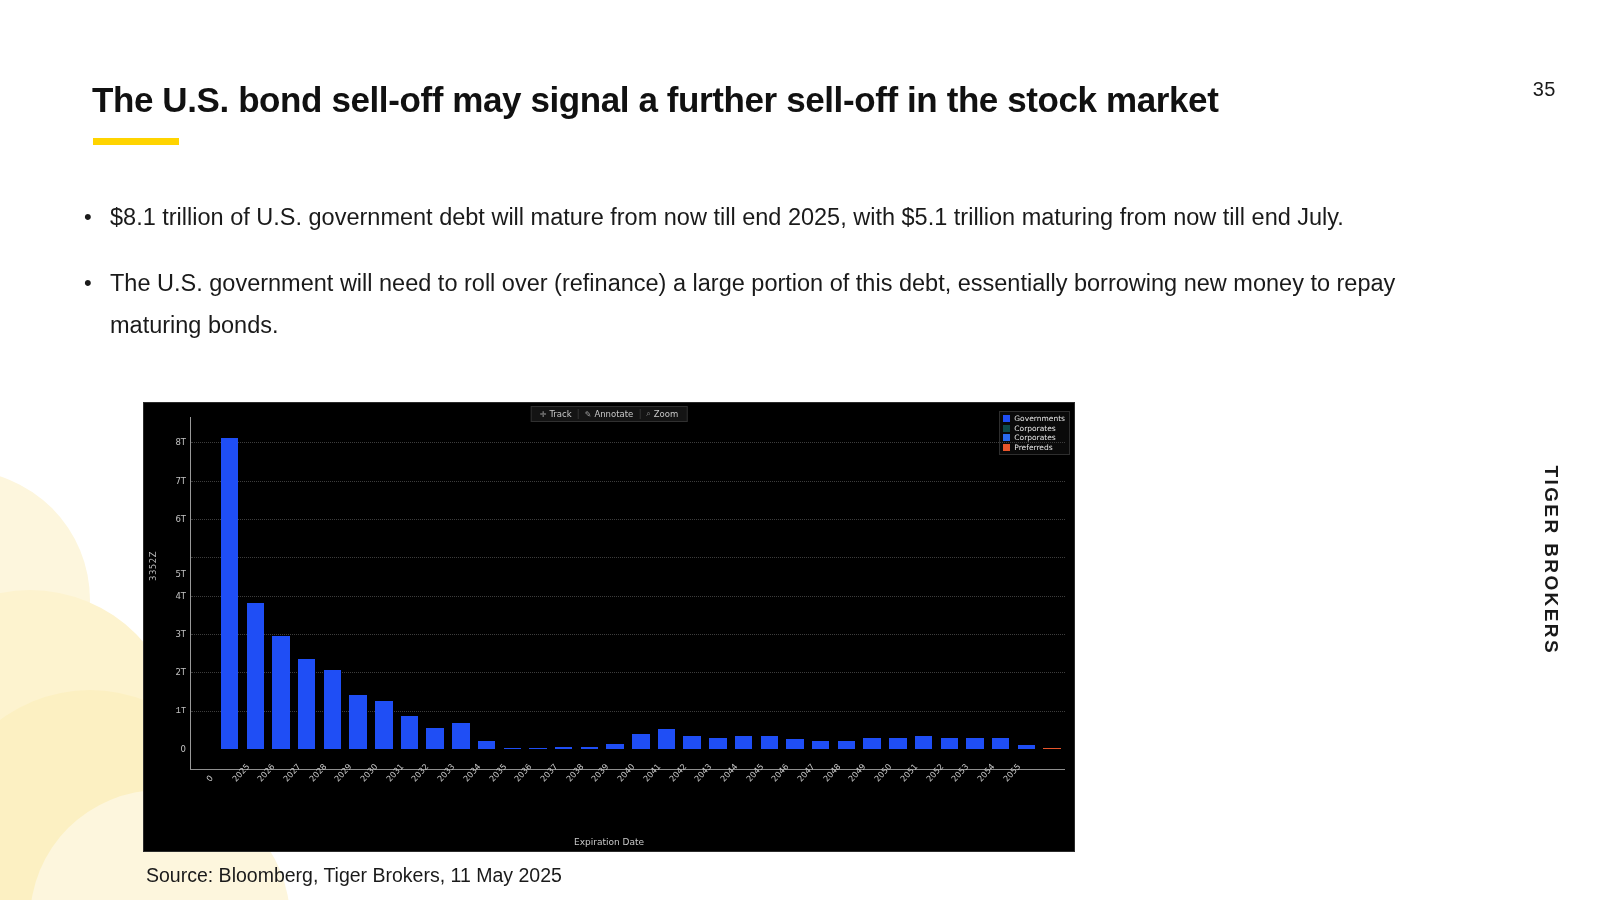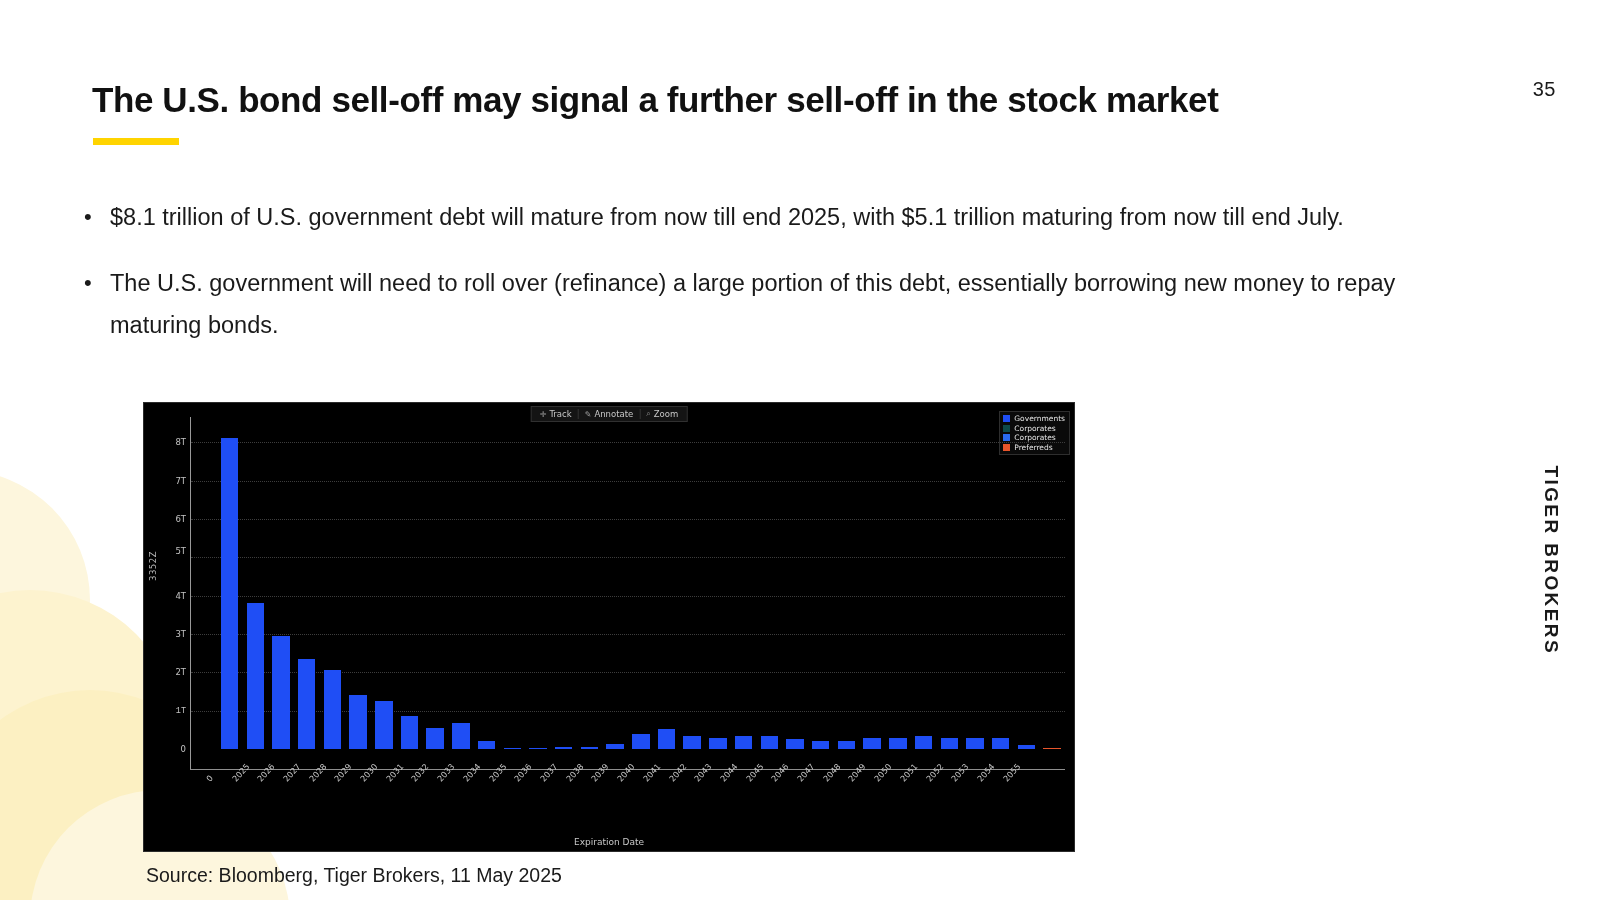--- a/index.html
+++ b/index.html
@@ -208,21 +208,21 @@
           <div class="gridline" style="top: 134.235px;"></div>
           <div class="gridline" style="top: 172.588px;"></div>
           <div class="gridline" style="top: 210.941px;"></div>
           <div class="gridline" style="top: 249.294px;"></div>
           <div class="gridline" style="top: 287.647px;"></div>
         </div>
       <div id="y-axis-ticks">
           <div class="y-tick" style="top: 19.1765px;">8T</div>
           <div class="y-tick" style="top: 57.5294px;">7T</div>
           <div class="y-tick" style="top: 95.8824px;">6T</div>
-          <div class="y-tick" style="top: 128px; text-align: right;">5T</div>
+          <div class="y-tick" style="top: 151px; text-align: right;">5T</div>
           <div class="y-tick" style="top: 172.588px;">4T</div>
           <div class="y-tick" style="top: 210.941px; margin-left: 16px;">3T</div>
           <div class="y-tick" style="top: 249.294px;">2T</div>
           <div class="y-tick" style="top: 287.647px; font-family: Liberation Mono, monospace;">1T</div>
           <div class="y-tick" style="top: 326px;">0</div>
         </div>
       <div id="axis-vline"></div>
       <div id="axis-hline"></div>
       <div id="bars" style="top: 20px; height: 326px;">
           <div class="bar-slot"></div>

